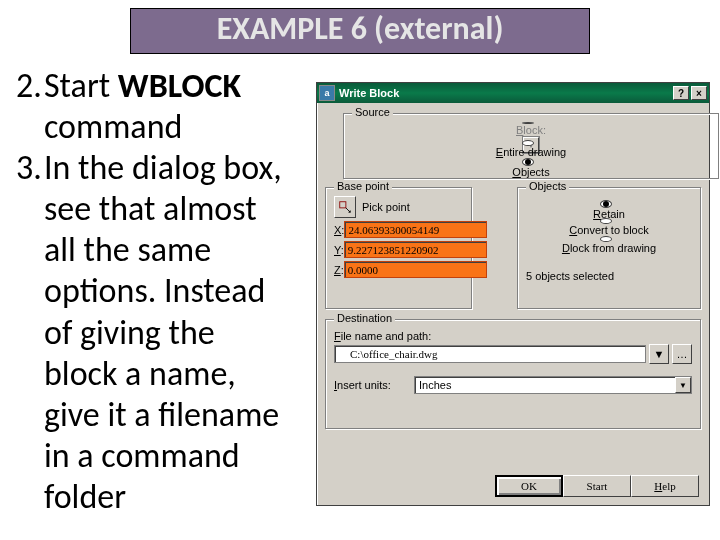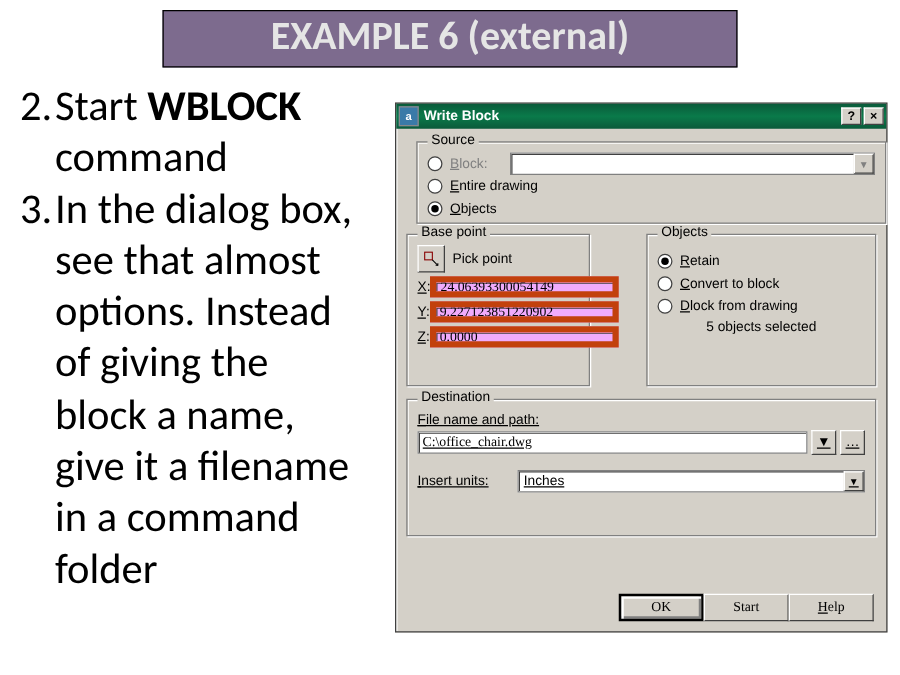--- a/index.html
+++ b/index.html
@@ -86,20 +86,21 @@
   }
   .group > .legend {
     position: absolute;
     top: -8px; left: 8px;
     background: #d4d0c8;
     padding: 0 3px;
   }
   .radio-row {
     display: flex; align-items: center;
     height: 18px;
+    flex-direction: column;
   }
   .radio-row .dot {
     width: 12px; height: 12px;
     border-radius: 50%;
     background: #fff;
     border: 1px solid #404040;
     margin-right: 6px;
     display:flex; align-items:center; justify-content:center;
   }
   .radio-row .dot.sel::after{
@@ -121,29 +122,29 @@
     width:22px; height:22px;
     background:#d4d0c8;
     border:1px solid #fff; border-right-color:#404040; border-bottom-color:#404040;
     display:flex;align-items:center;justify-content:center;
     margin-right:6px;
   }
   .pick-btn svg{width:14px;height:14px;}
   .coord-row{ display:flex; align-items:center; margin-top:3px;}
   .coord-row .lbl{ width:16px;}
   .coord-row input{
-    flex:1; height:17px; background:#f0abfc; border:5px solid #c2410c;
+    flex:1; height:17px; background:#f97316; border:1px solid #c2410c;
     box-shadow: inset 1px 1px 0 #404040;
     font: 11px Tahoma; padding:0 3px;
   }
   .dest-row{display:flex;align-items:center;margin-top:2px;}
   .dest-row input{
     flex:1; height:18px; background:#fff;
     border:1px solid #808080; box-shadow: inset 1px 1px 0 #404040;
-    font:11px Tahoma; padding:0 3px;
+    font:11px Tahoma; padding:0 15px;
   }
   .sq-btn{
     width:20px; height:20px; background:#d4d0c8;
     border:1px solid #fff; border-right-color:#404040; border-bottom-color:#404040;
     margin-left:3px; display:flex;align-items:center;justify-content:center; font-size:11px;
   }
   .units-combo{
     flex:1; height:18px; background:#fff; border:1px solid #808080;
     box-shadow: inset 1px 1px 0 #404040;
     display:flex; align-items:center; padding-left:4px;
@@ -171,20 +172,21 @@
 
 <div class="slide-text">
   <div class="row">
     <span class="num">2.</span><span>Start </span><b>WBLOCK</b>
   </div>
   <div class="row indent">command</div>
   <div class="row">
     <span class="num">3.</span><span>In the dialog box,</span>
   </div>
   <div class="row indent">see that almost</div>
+  <div class="row indent">all the same</div>
   <div class="row indent">options.  Instead</div>
   <div class="row indent">of giving  the</div>
   <div class="row indent">block a name,</div>
   <div class="row indent">give it a filename</div>
   <div class="row indent">in a command</div>
   <div class="row indent">folder</div>
 </div>
 
 <div class="dialog">
   <div class="titlebar">
@@ -192,21 +194,21 @@
     <span>Write Block</span>
     <div class="spacer"></div>
     <div class="tb-btn">
         <span>?</span>
       </div>
     <div class="tb-btn">
         <span>×</span>
       </div>
   </div>
 
-  <div class="group" style="left:16px; top:30px; width:376px; height:66px;">
+  <div class="group" style="left:26px; top:30px; width:376px; height:66px;">
     <div class="legend">Source</div>
     <div class="radio-row disabled">
       <div class="dot"></div>
       <span><span class="underline">B</span><span>lock:</span></span>
       <div style="width:18px"></div>
       <div class="combo disabled" style="flex:1">
           <div class="drop">▼</div>
         </div>
     </div>
     <div class="radio-row">
@@ -252,24 +254,24 @@
       <span><span class="underline">R</span><span>etain</span></span>
     </div>
     <div class="radio-row">
       <div class="dot"></div>
       <span><span class="underline">C</span><span>onvert to block</span></span>
     </div>
     <div class="radio-row">
       <div class="dot"></div>
       <span><span class="underline">D</span><span>lock from drawing</span></span>
     </div>
-    <div style="text-align:center;margin-top:2px;">5 objects selected</div>
-  </div>
-
-  <div class="group" style="left:8px; top:236px; width:376px; height:110px;text-decoration:underline;">
+    <div style="text-align:left;margin-top:16px;">5 objects selected</div>
+  </div>
+
+  <div class="group" style="left:8px; top:236px; width:376px; height:110px;">
     <div class="legend">Destination</div>
     <div style="margin-top:2px">
       <span class="underline">F</span><span>ile name and path:</span>
     </div>
     <div class="dest-row">
       <input value="C:\office_chair.dwg" style="">
       <div class="sq-btn">
           <span>▼</span>
         </div>
       <div class="sq-btn">

